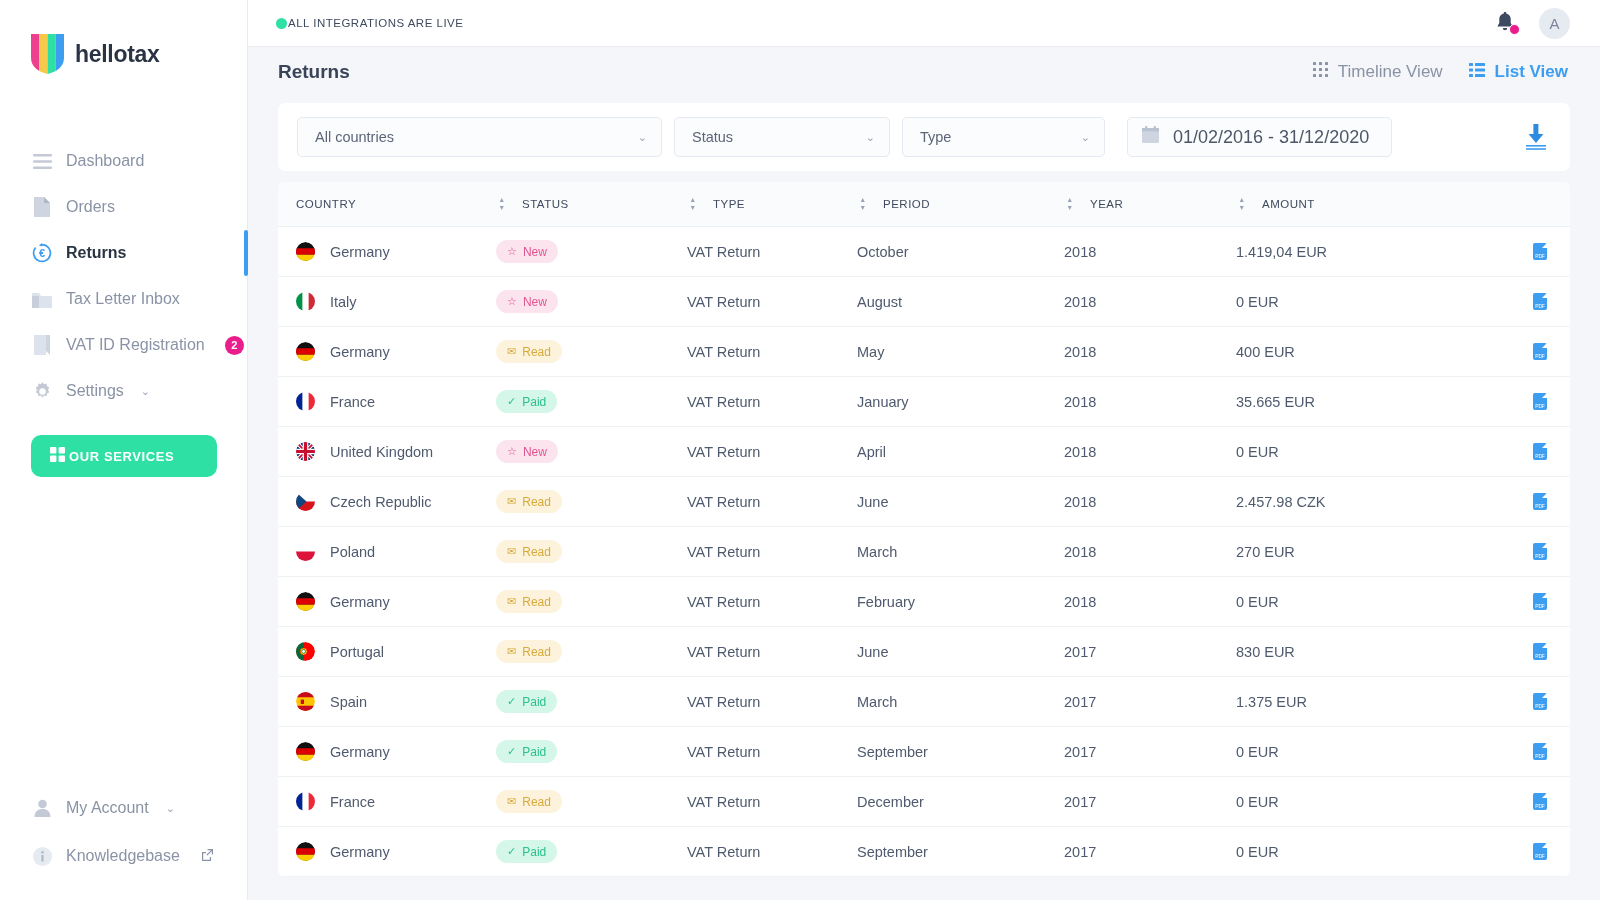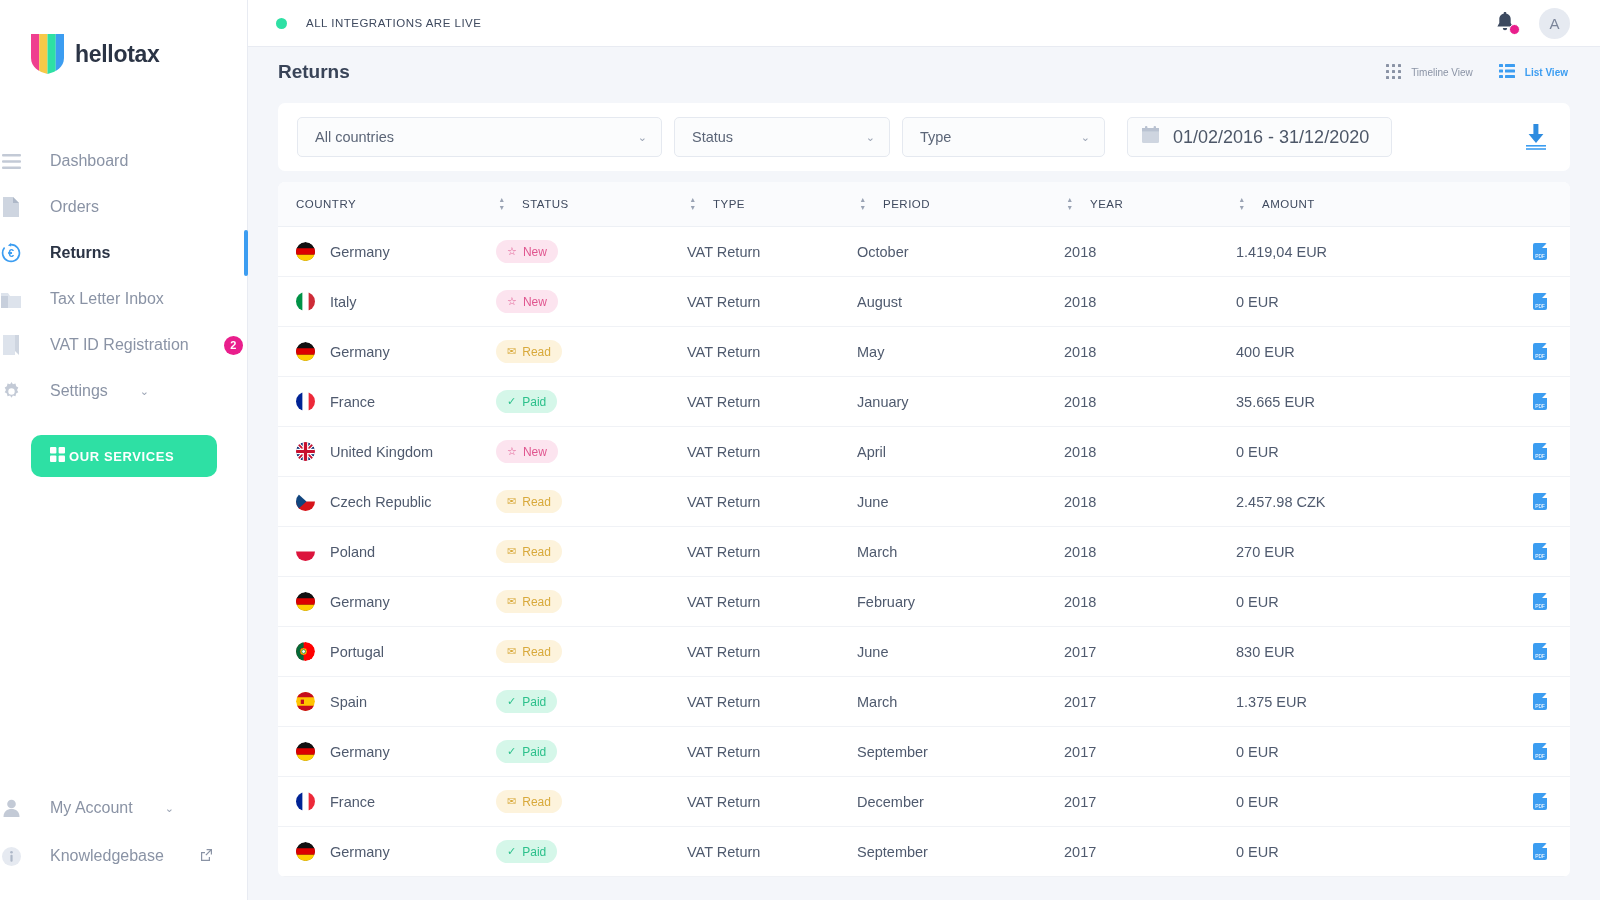--- a/index.html
+++ b/index.html
@@ -18,22 +18,22 @@
     border-right: 1px solid #e8ebf2;
     position: relative;
     display: flex; flex-direction: column;
   }
   .logo-wrap { display: flex; align-items: center; gap: 11px; padding: 34px 0 0 31px; }
   .logo-shield { width: 33px; height: 40px; position: relative; }
   .logo-text { font-size: 23px; font-weight: bold; color: #2b3445; letter-spacing: -0.3px; }
 
   .nav { margin-top: 64px; display: flex; flex-direction: column; }
   .nav-item {
-    display: flex; align-items: center; gap: 28px;
-    height: 46px; 
+    display: flex; align-items: center; gap: 13px;
+    height: 46px; padding-left: 31px;
     color: #8a93a5; font-size: 16px;
     cursor: pointer; position: relative;
   }
   .nav-item.active { color: #2b3445; font-weight: bold; }
   .nav-item .ico { width: 22px; height: 22px; display: flex; align-items: center; justify-content: center; flex: 0 0 22px; }
   .nav-label { white-space: nowrap; }
   .chev { font-size: 11px; color: #9aa3b4; margin-left: 4px; }
   .badge-count {
     background: #e91e8c; color: #fff; font-size: 11px; font-weight: bold;
     width: 19px; height: 19px; border-radius: 50%;
@@ -58,21 +58,21 @@
   
   .main { flex: 1; height: 900px; display: flex; flex-direction: column; background: #f4f6fa; }
 
   .topbar {
     height: 47px; background: #fff; border-bottom: 1px solid #e8ebf2;
     display: flex; align-items: center; padding: 0 30px 0 28px;
     flex: 0 0 47px;
   }
   .status-dot { width: 11px; height: 11px; border-radius: 50%; background: #2ee0a4; }
   .status-text {
-    margin-left: 19px; font-size: 11.5px; letter-spacing: 0.5px;
+    margin-left: 1px; font-size: 11.5px; letter-spacing: 0.5px;
     color: #3f4a5f; font-weight: normal;
   }
   .topbar-right { margin-left: auto; display: flex; align-items: center; gap: 22px; }
   .bell-wrap { position: relative; width: 22px; height: 22px; cursor: pointer; }
   .bell-dot {
     position: absolute; right: -3px; bottom: -1px;
     width: 11px; height: 11px; border-radius: 50%; background: #e91e8c;
     border: 1.5px solid #fff;
   }
   .avatar {
@@ -80,21 +80,21 @@
     display: flex; align-items: center; justify-content: center;
     color: #7c869a; font-size: 15px; cursor: pointer;
   }
 
   .page-head {
     display: flex; align-items: center;
     padding: 0 32px 0 30px; height: 50px; flex: 0 0 50px;
   }
   .page-title { font-size: 19px; color: #394458; }
   .views { margin-left: auto; display: flex; align-items: center; gap: 26px; }
-  .view-item { display: flex; align-items: center; gap: 10px; font-size: 10px; color: #8a93a5; cursor: pointer; }
+  .view-item { display: flex; align-items: center; gap: 10px; font-size: 17px; color: #8a93a5; cursor: pointer; }
   .view-item.active { color: #3c9df1; font-weight: bold; }
 
   .content { padding: 6px 30px 0 30px; flex: 1; overflow: hidden; }
 
   .filter-card {
     background: #fff; border-radius: 7px; height: 68px;
     display: flex; align-items: center; padding: 0 22px 0 19px;
     gap: 12px;
   }
   .select {

